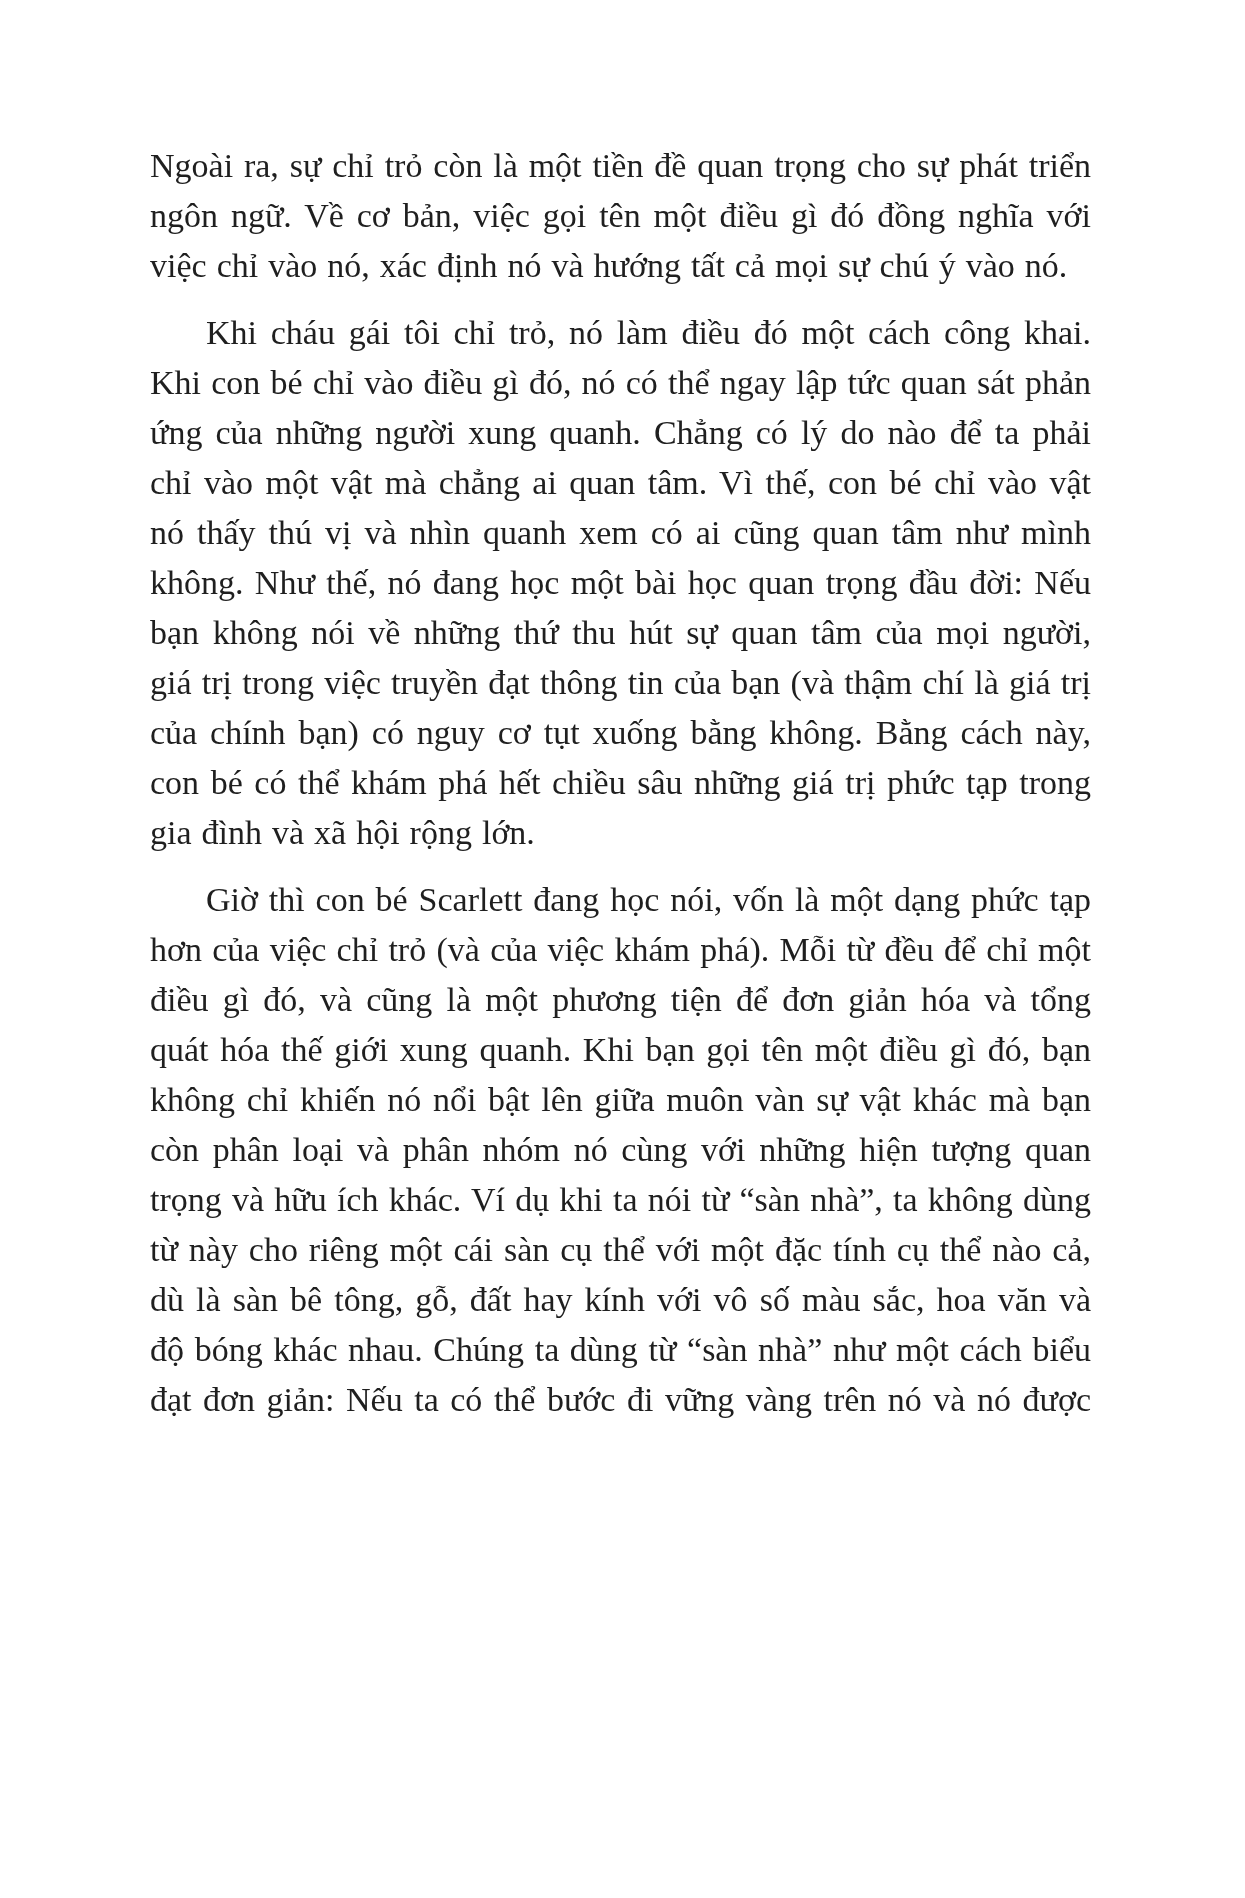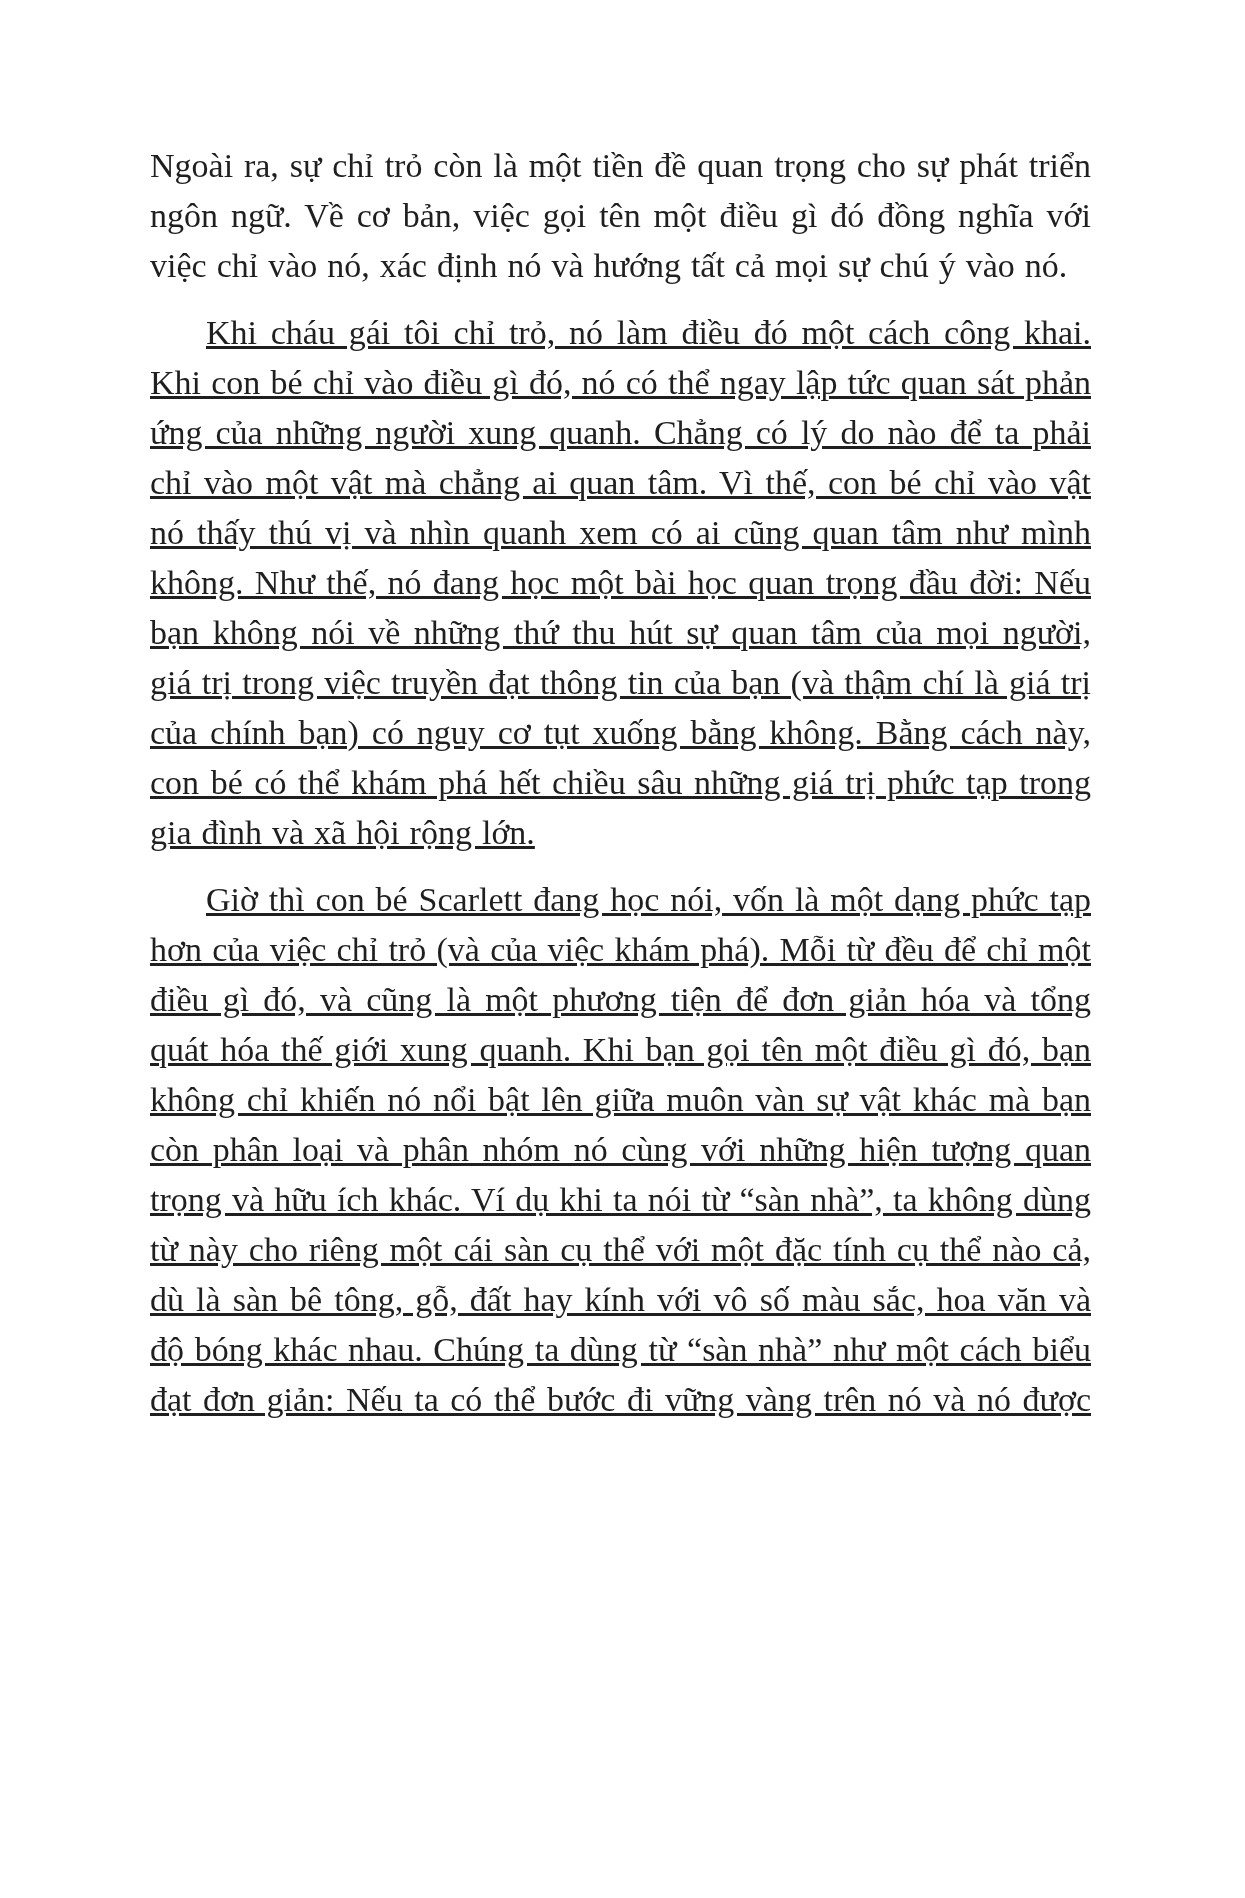--- a/index.html
+++ b/index.html
@@ -25,21 +25,20 @@
     font-size: 34px;
     line-height: 50px;
     text-align: justify;
     word-spacing: 1.5px;
   }
   .para {
     margin: 0 0 17px 0;
   }
   .para.indent {
     text-indent: 56px;
-    text-decoration: underline;
   }
   .para:last-child {
     margin-bottom: 8px;
   }
   .footer {
     position: absolute;
     left: 0;
     top: 1690px;
     width: 1245px;
     height: 120px;

